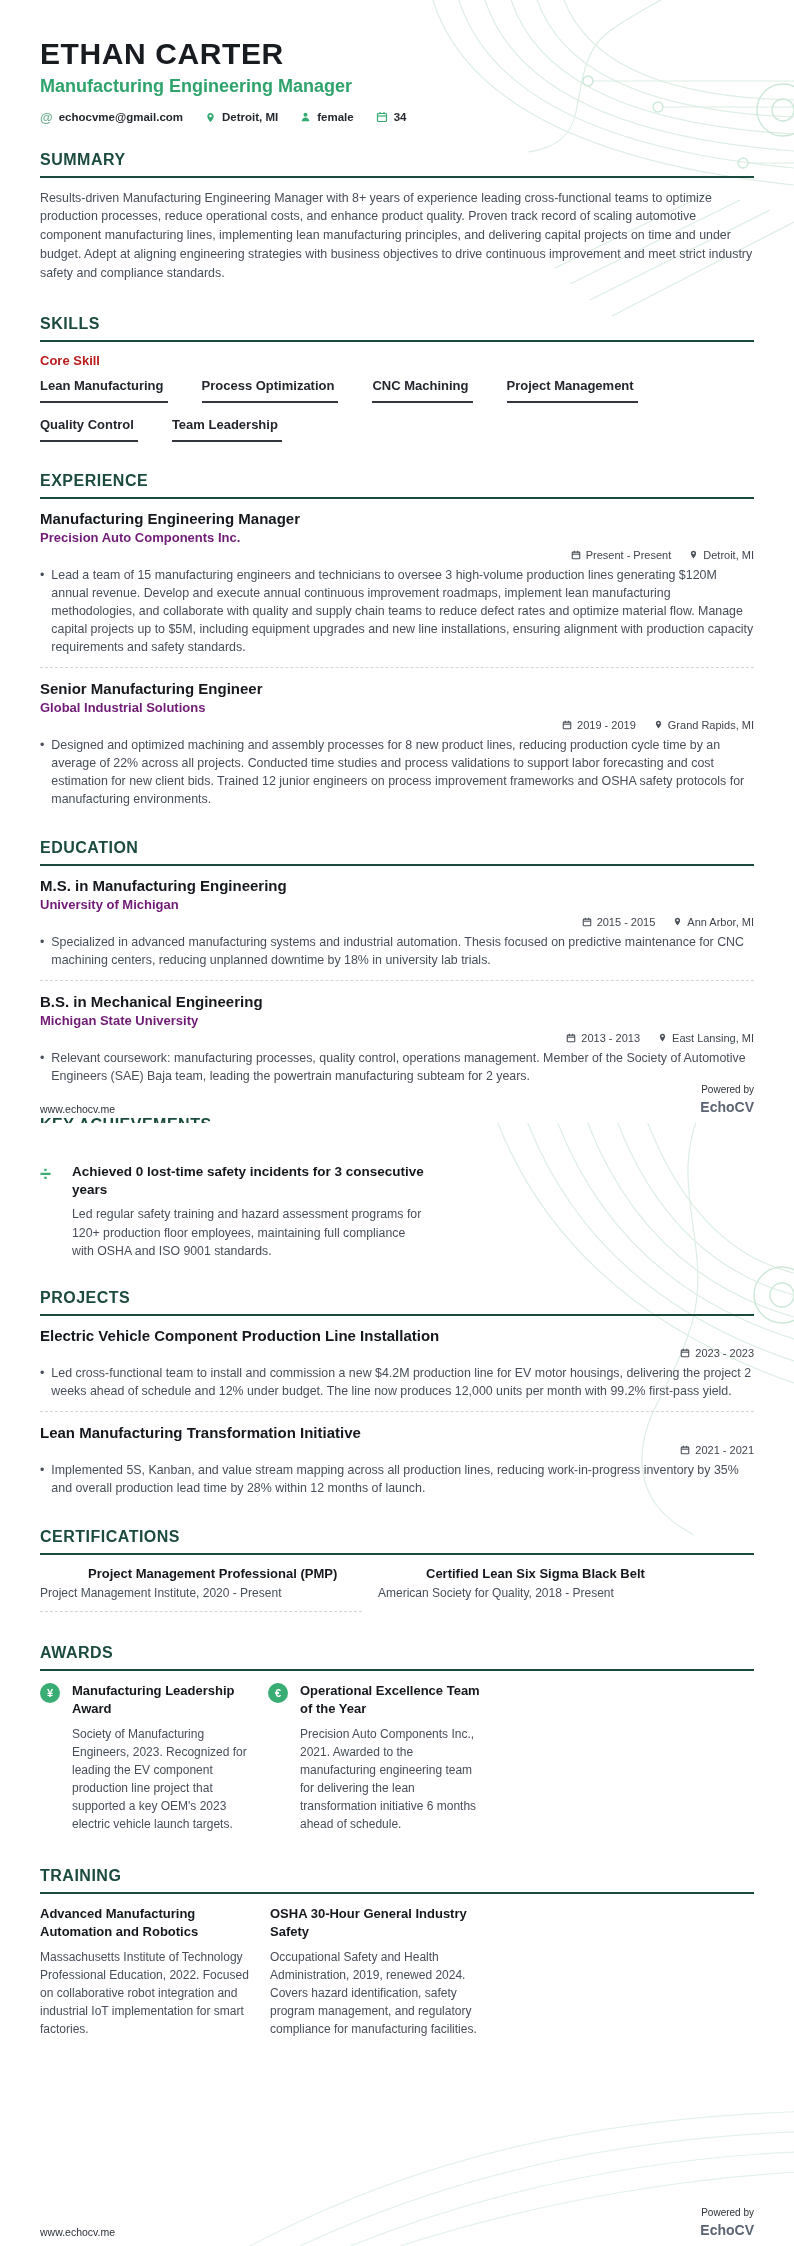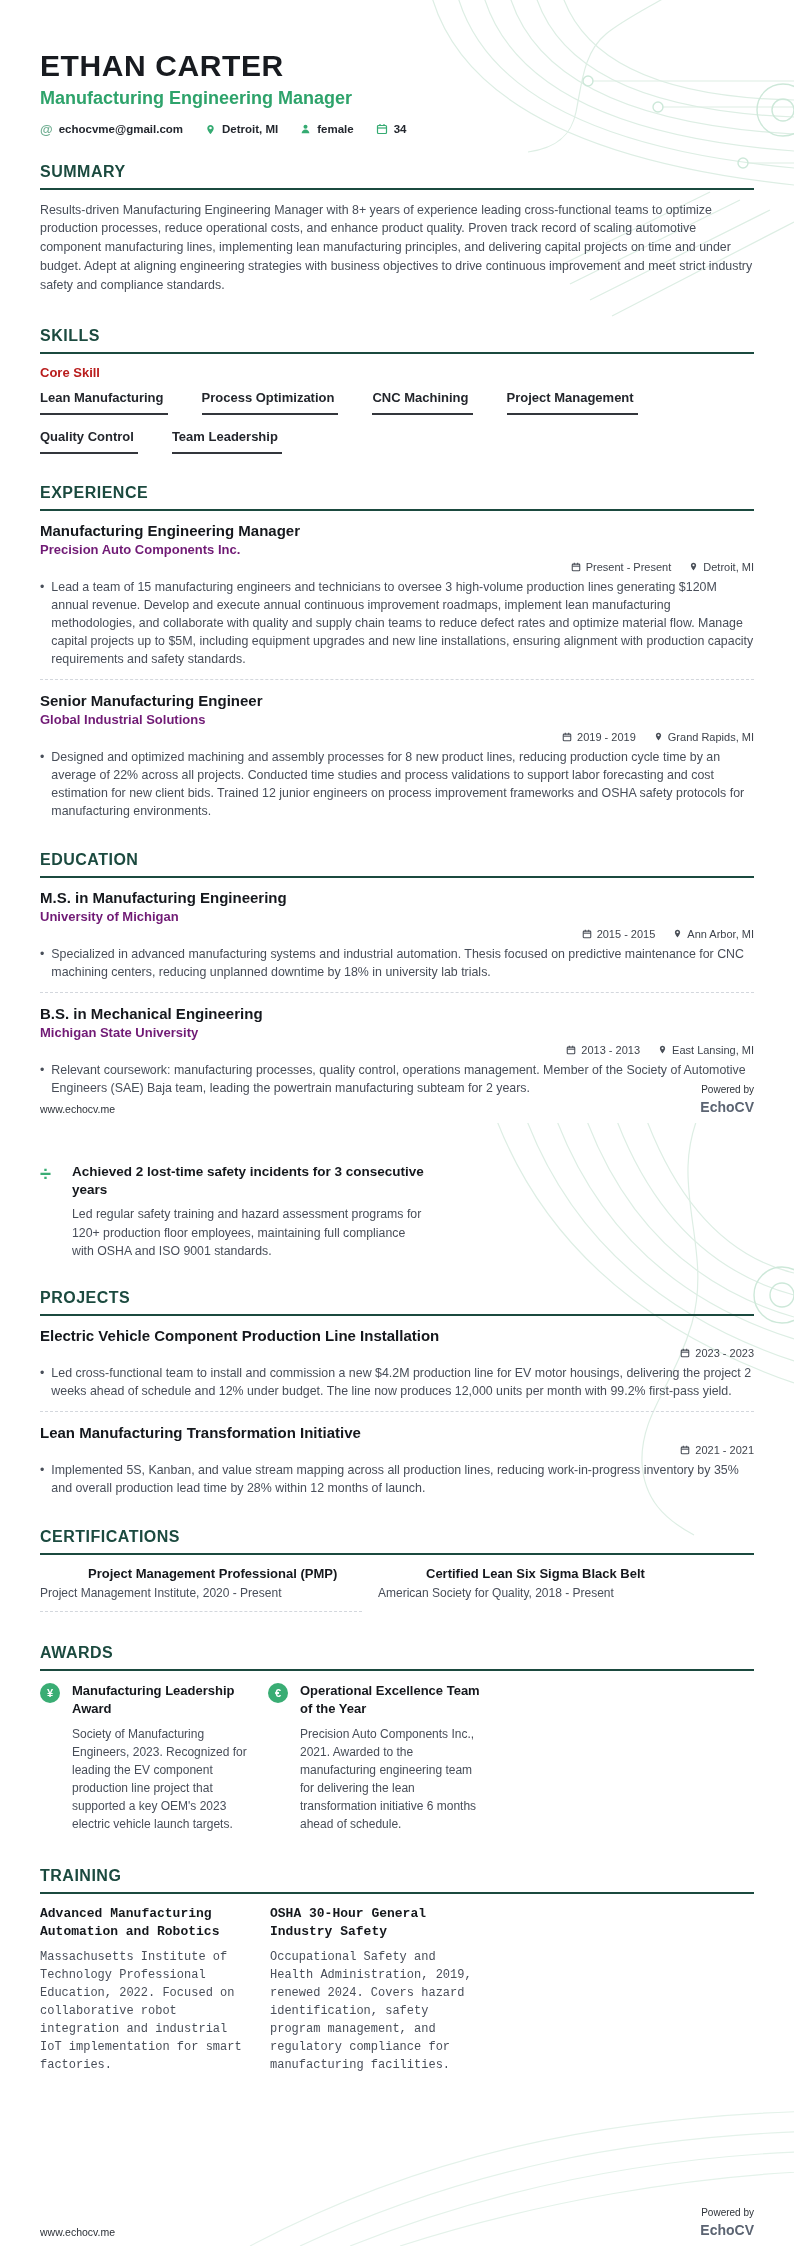--- a/index.html
+++ b/index.html
@@ -1,18 +1,18 @@
 <!DOCTYPE html>
 <html><head>
 <meta charset="utf-8">
 <style>
   html,body{margin:0;padding:0;background:#ffffff;}
   body{width:794px;font-family:"Liberation Sans",sans-serif;color:#474c55;-webkit-font-smoothing:antialiased;}
   .page{position:relative;width:794px;height:1123px;overflow:hidden;background:#fff;}
-  .sheet{position:relative;padding:16px 40px;z-index:2;}
+  .sheet{position:relative;padding:4px 40px;z-index:2;}
   .deco{position:absolute;top:0;left:0;z-index:1;pointer-events:none;}
   .deco-bottom{position:absolute;bottom:0;left:0;z-index:1;pointer-events:none;}
 
   
   .header{padding-top:34px;}
   .name{font-size:30px;font-weight:800;letter-spacing:.6px;color:#181b20;line-height:1.05;}
   .job-title{margin-top:6px;font-size:18px;font-weight:700;color:#2ea36b;}
   .contacts{display:flex;align-items:center;gap:22px;margin-top:13px;}
   .contact{display:flex;align-items:center;gap:6px;font-size:11.5px;font-weight:700;color:#23272e;}
   .cicon{color:#35ab72;display:inline-flex;align-items:center;}
@@ -54,21 +54,21 @@
   .cert-org{margin-top:5px;font-size:12px;color:#484e59;}
   .cert-item.dashed{border-bottom:1px dashed #d3d7dd;padding-bottom:11px;margin-right:16px;}
 
   
   .aw-grid{display:grid;grid-template-columns:228px 228px;}
   .aw-item{position:relative;padding-left:32px;padding-right:16px;}
   .coin{width:20px;height:20px;border-radius:50%;background:#3aad74;color:#fff;
         display:flex;align-items:center;justify-content:center;font-size:11px;font-weight:700;}
   .aw-title{font-size:13px;font-weight:800;color:#15181d;line-height:1.4;}
   .aw-desc{margin-top:7px;font-size:12px;line-height:1.5;color:#484e59;}
-  .tr-grid{display:grid;grid-template-columns:212px 212px;column-gap:18px;font-family:Liberation Mono, monospace;}
+  .tr-grid{display:grid;grid-template-columns:212px 212px;column-gap:18px;}
   .tr-title{font-size:13px;font-weight:800;color:#15181d;line-height:1.4;}
   .tr-desc{margin-top:7px;font-size:12px;line-height:1.5;color:#484e59;}
 
   
   .footer{position:absolute;left:40px;right:40px;bottom:8px;display:flex;
           justify-content:space-between;align-items:flex-end;z-index:3;}
   .footer-url{font-size:10.5px;color:#2c3138;}
   .powered{display:flex;align-items:flex-end;gap:4px;flex-direction:column;}
   .powered-prefix{font-size:10px;color:#2c3138;}
   .brand{font-size:14px;color:#5b6472;font-weight:600;}
@@ -335,21 +335,21 @@
       <path d="M400,420 C540,375 690,350 820,345"></path>
     </g>
   </svg>
 
   <div class="sheet" style="padding-top:40px">
 
     <div class="single-col ach-item">
       <span class="ach-icon">
         <span class="divide-glyph">÷</span>
       </span>
-      <div class="ach-title">Achieved 2 lost-time safety incidents for 3 consecutive years</div>
+      <div class="ach-title">Achieved 0 lost-time safety incidents for 3 consecutive years</div>
       <div class="ach-desc">Led regular safety training and hazard assessment programs for 120+ production floor employees, maintaining full compliance with OSHA and ISO 9001 standards.</div>
     </div>
 
     <div class="section" style="margin-top:28px">
       <div class="sec-head">PROJECTS</div>
       <div class="sec-body">
         <div>
           <div class="entry-title">Electric Vehicle Component Production Line Installation</div>
           <div class="meta" style="margin-top:3px">
             <span class="meta-item">

